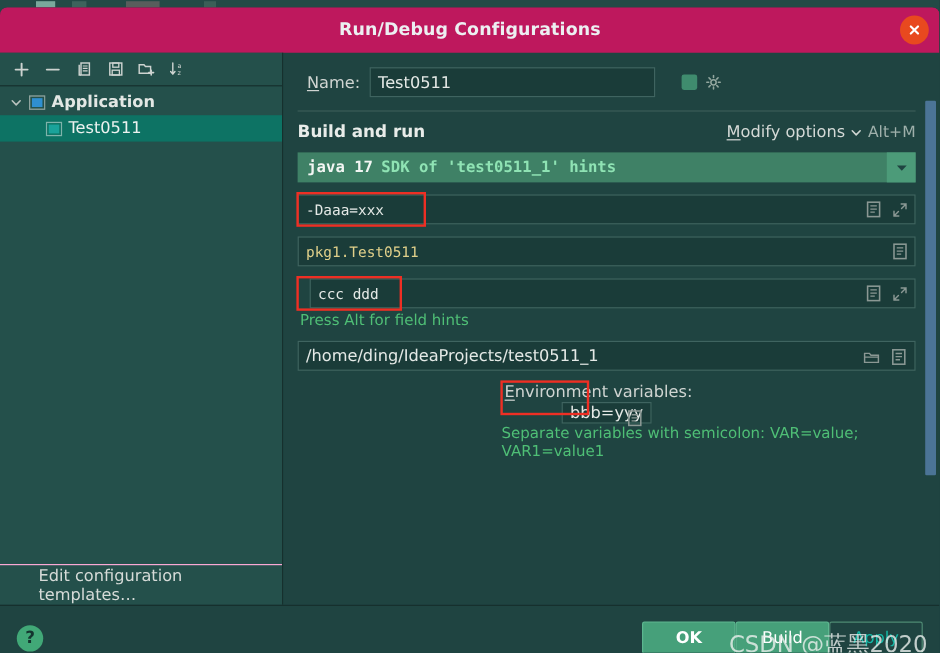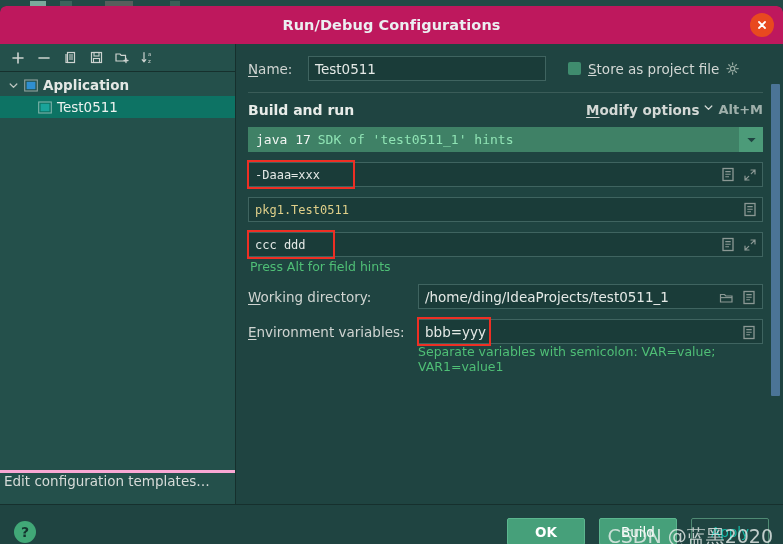--- a/index.html
+++ b/index.html
@@ -125,23 +125,23 @@
     font-weight: normal;
     color: #ecf2ef;
   }
   .tree-row.selected { background: #0d7364; }
   .chev { width: 11px; height: 11px; display:block; }
   .app-ico { width: 14px; height: 13px; display:block; }
 
   .lp-footer {
     height: 34px;
     display: flex;
-    align-items: flex-start;
-    padding-left: 4px;
-    border-top: 3px solid #f9a8d4;
+    align-items: flex-end;
+    padding-left: 32px;
+    border-top: 1px solid #f9a8d4;
     color: #d6dbd8;
     font-size: 13.5px;
     cursor: pointer;
   }
 
   
   .right-panel {
     flex: 1;
     position: relative;
     padding: 12px 20px 0 12px;
@@ -150,21 +150,21 @@
 
   .row { display: flex; align-items: center; }
 
   .label {
     color: #cfd4d1;
     font-size: 13.5px;
     white-space: nowrap;
   }
   .label u { text-decoration: underline; text-underline-offset: 2px; }
 
-  .name-row { margin-bottom: 11px; }
+  .name-row { margin-bottom: 11px; text-align: center; }
   .name-label { width: 60px; }
 
   .field {
     position: relative;
     background: #1a3c39;
     border: 1px solid #3f6460;
     height: 25px;
     display: flex;
     align-items: center;
     padding: 0 6px;
@@ -197,23 +197,22 @@
 
   .section-row {
     display: flex;
     align-items: baseline;
     margin-bottom: 9px;
   }
   .section-title { font-weight: bold; font-size: 14px; color: #e8ece9; }
   .section-right {
     margin-left: auto;
     display: flex;
-    align-items: flex-start;
+    align-items: center;
     gap: 4px;
-    font-weight: bold;
   }
   .modify-link {
     color: #d4d9d6;
     font-size: 13.5px;
     cursor: pointer;
   }
   .modify-link u { text-decoration: underline; text-underline-offset: 2px; }
   .shortcut { color: #9fb0ab; font-size: 13px; }
 
   
@@ -222,20 +221,21 @@
     background: #3f8166;
     display: flex;
     align-items: center;
     padding: 0 0 0 8px;
     margin-bottom: 10px;
     cursor: pointer;
   }
   .sdk-combo .sdk-text {
     font-family: "DejaVu Sans Mono", monospace;
     font-size: 13px;
+    font-weight: bold;
   }
   .sdk-combo .sdk-main { color: #f2f6f3; }
   .sdk-combo .sdk-sub { color: #8fe3b4; margin-left: 7px; }
   .sdk-arrow-box {
     margin-left: auto;
     width: 24px; height: 25px;
     background: #4c9b79;
     display: flex;
     align-items: center;
     justify-content: center;
@@ -323,21 +323,21 @@
     align-items: center;
     justify-content: center;
     font-size: 14px;
     font-weight: bold;
     cursor: pointer;
   }
   .btns {
     margin-left: auto;
     display: flex;
     align-items: flex-start;
-    gap: 14px;
+    gap: 0;
   }
   .btn {
     height: 27px;
     min-width: 78px;
     display: flex;
     align-items: center;
     justify-content: center;
     font-size: 13.5px;
     cursor: pointer;
     border-radius: 2px;
@@ -464,21 +464,20 @@
 
     <div class="right-panel">
 
       <div class="row name-row">
         <span class="label name-label"><u>N</u>ame:</span>
         <div class="field name-field">
           <span>Test0511</span>
         </div>
         <div class="store-wrap">
           <span class="checkbox-green"></span>
-          <span class="store-label"><u>S</u>tore as project file</span>
           <svg width="14" height="14" viewBox="0 0 14 14">
             <circle cx="6.6" cy="6.6" r="2.2" fill="none" stroke="#93a79f" stroke-width="1.3"></circle>
             <path d="M6.6 1 V2.6 M6.6 10.6 V12.2 M1 6.6 H2.6 M10.6 6.6 H12.2 M2.8 2.8 L3.9 3.9 M9.3 9.3 L10.4 10.4 M10.4 2.8 L9.3 3.9 M3.9 9.3 L2.8 10.4" stroke="#93a79f" stroke-width="1.3" stroke-linecap="round"></path>
           </svg>
         </div>
       </div>
 
       <div class="divider"></div>
 
       <div class="section-row">
@@ -524,57 +523,56 @@
           <span>pkg1.Test0511</span>
         </div>
         <div class="field-icons">
           <svg class="ficon" width="14" height="15" viewBox="0 0 14 15">
             <rect x="2" y="1.5" width="10" height="12" fill="none" stroke="#8b9894" stroke-width="1.3"></rect>
             <path d="M4.3 4.6 H9.7 M4.3 7.2 H9.7 M4.3 9.8 H8" stroke="#8b9894" stroke-width="1.1"></path>
           </svg>
         </div>
       </div>
 
-      <div class="field-block" style="margin-bottom:6px;">
+      <div class="field-block" style="margin-bottom:6px;padding-left:10px;">
         <div class="field mono">
           <span>ccc ddd</span>
         </div>
         <div class="field-icons">
           <svg class="ficon" width="14" height="15" viewBox="0 0 14 15">
             <rect x="2" y="1.5" width="10" height="12" fill="none" stroke="#8b9894" stroke-width="1.3"></rect>
             <path d="M4.3 4.6 H9.7 M4.3 7.2 H9.7 M4.3 9.8 H8" stroke="#8b9894" stroke-width="1.1"></path>
           </svg>
           <svg class="ficon" width="14" height="14" viewBox="0 0 14 14">
             <path d="M8 2 H12 V6 M12 2 L8.3 5.7" fill="none" stroke="#8b9894" stroke-width="1.2" stroke-linecap="round"></path>
             <path d="M6 12 H2 V8 M2 12 L5.7 8.3" fill="none" stroke="#8b9894" stroke-width="1.2" stroke-linecap="round"></path>
           </svg>
         </div>
         <div class="hl" style="left:-1px; top:-2px; width:88px; height:29px;"></div>
       </div>
 
       <div class="hint">Press Alt for field hints</div>
 
       <div class="labeled-row">
-        <span class="label"><u>W</u>orking directory:</span>
         <div class="field" style="position:relative;">
           <span>/home/ding/IdeaProjects/test0511_1</span>
           <div class="field-icons">
             <svg class="ficon" width="15" height="14" viewBox="0 0 15 14">
               <path d="M1.5 3.5 H5.5 L6.8 5 H13 V11 H1.5 Z" fill="none" stroke="#8b9894" stroke-width="1.2"></path>
               <path d="M1.5 6.6 H13" stroke="#8b9894" stroke-width="1.1"></path>
             </svg>
             <svg class="ficon" width="14" height="15" viewBox="0 0 14 15">
               <rect x="2" y="1.5" width="10" height="12" fill="none" stroke="#8b9894" stroke-width="1.3"></rect>
               <path d="M4.3 4.6 H9.7 M4.3 7.2 H9.7 M4.3 9.8 H8" stroke="#8b9894" stroke-width="1.1"></path>
             </svg>
           </div>
         </div>
       </div>
 
-      <div class="labeled-row" style="margin-bottom:4px; position:relative;">
+      <div class="labeled-row" style="margin-bottom:4px; position:relative;flex-direction:column;">
         <span class="label"><u>E</u>nvironment variables:</span>
         <div class="field" style="position:relative;">
           <span>bbb=yyy</span>
           <div class="field-icons">
             <svg class="ficon" width="14" height="15" viewBox="0 0 14 15">
               <rect x="2" y="1.5" width="10" height="12" fill="none" stroke="#8b9894" stroke-width="1.3"></rect>
               <path d="M4.3 4.6 H9.7 M4.3 7.2 H9.7 M4.3 9.8 H8" stroke="#8b9894" stroke-width="1.1"></path>
             </svg>
           </div>
         </div>

